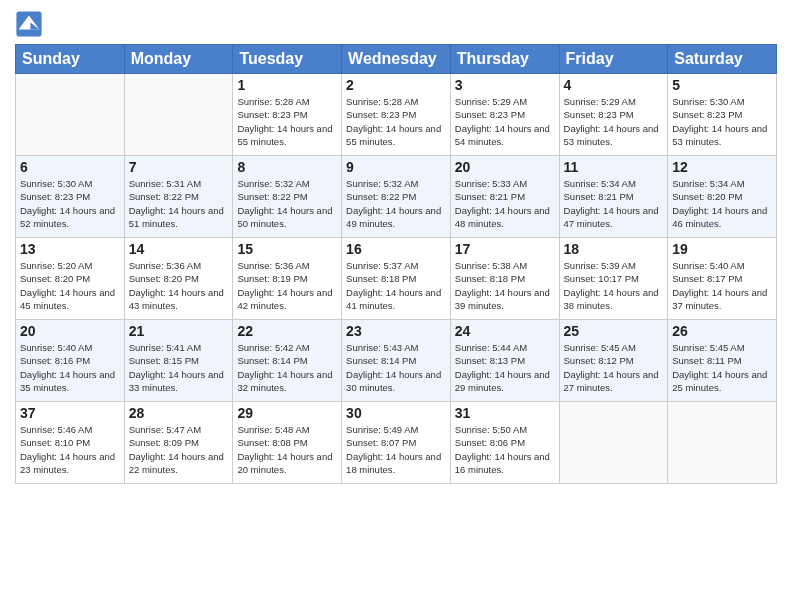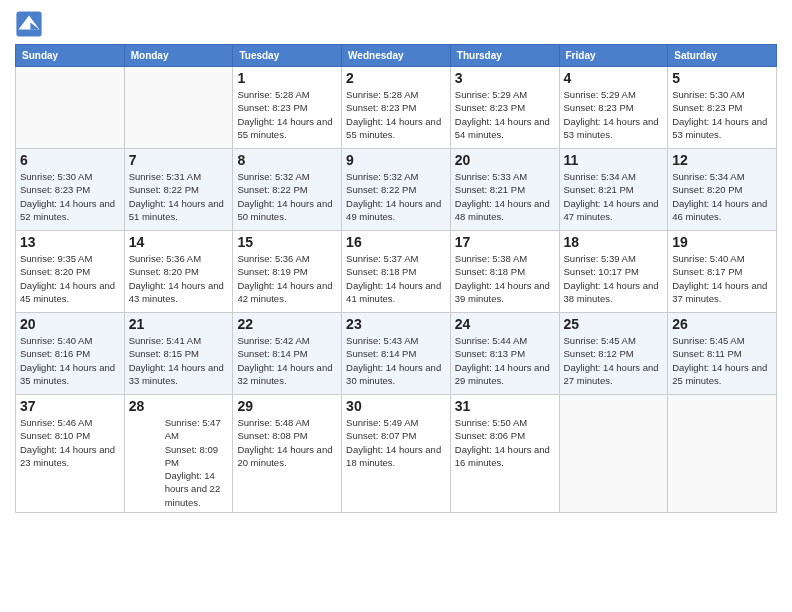--- a/index.html
+++ b/index.html
@@ -5,21 +5,21 @@
     * { box-sizing: border-box; margin: 0; padding: 0; }
     body { font-family: Arial, sans-serif; background: #fff; width: 792px; height: 612px; overflow: hidden; }
     .container { width: 792px; padding: 10px 15px; }
     .header { display: flex; justify-content: space-between; align-items: flex-start; margin-bottom: 6px; }
     .logo { display: flex; align-items: center; }
     .logo-icon { width: 28px; height: 28px; margin-right: 2px; }
     .title-section { text-align: right; }
     .month-title { font-size: 36px; color: #333; font-weight: normal; }
     .subtitle { font-size: 14px; color: #555; }
     table { width: 100%; border-collapse: collapse; table-layout: fixed; }
-    th { background-color: #4a7fcb; color: white; text-align: left; padding: 5px 6px; font-size: 10px; font-weight: bold; border: 1px solid #3a6ab8; }
+    th { background-color: #4a7fcb; color: white; text-align: left; padding: 5px 6px; font-size: 16px; font-weight: bold; border: 1px solid #3a6ab8; }
     td { border: 1px solid #ccc; vertical-align: top; padding: 3px 4px; font-size: 10px; color: #333; height: 82px; background: #fff; }
     td.empty { background: #f9f9f9; }
     td.alt-row { background: #f0f4fb; }
     .day-num { font-size: 14px; font-weight: bold; margin-bottom: 2px; color: #222; }
     .day-info { font-size: 9.5px; line-height: 1.4; color: #333; }
   </style>
 </head>
 <body>
 
 <div class="container">
@@ -129,21 +129,21 @@
           <td class="alt-row">
             <div class="day-num">12</div>
             <div class="day-info" style="white-space: pre-line;">Sunrise: 5:34 AM
 Sunset: 8:20 PM
 Daylight: 14 hours and 46 minutes.</div>
           </td>
         </tr>
         <tr>
           <td>
             <div class="day-num">13</div>
-            <div class="day-info" style="white-space: pre-line;">Sunrise: 9:35 AM
+            <div class="day-info" style="white-space: pre-line;">Sunrise: 5:20 AM
 Sunset: 8:20 PM
 Daylight: 14 hours and 45 minutes.</div>
           </td>
           <td>
             <div class="day-num">14</div>
             <div class="day-info" style="white-space: pre-line;">Sunrise: 5:36 AM
 Sunset: 8:20 PM
 Daylight: 14 hours and 43 minutes.</div>
           </td>
           <td>
@@ -223,21 +223,21 @@
         </tr>
         <tr>
           <td>
             <div class="day-num">37</div>
             <div class="day-info" style="white-space: pre-line;">Sunrise: 5:46 AM
 Sunset: 8:10 PM
 Daylight: 14 hours and 23 minutes.</div>
           </td>
           <td>
             <div class="day-num">28</div>
-            <div class="day-info" style="white-space: pre-line; margin-left: 36px;">Sunrise: 5:47 AM
+            <div class="day-info" style="white-space: pre-line;">Sunrise: 5:47 AM
 Sunset: 8:09 PM
 Daylight: 14 hours and 22 minutes.</div>
           </td>
           <td>
             <div class="day-num">29</div>
             <div class="day-info" style="white-space: pre-line;">Sunrise: 5:48 AM
 Sunset: 8:08 PM
 Daylight: 14 hours and 20 minutes.</div>
           </td>
           <td>

